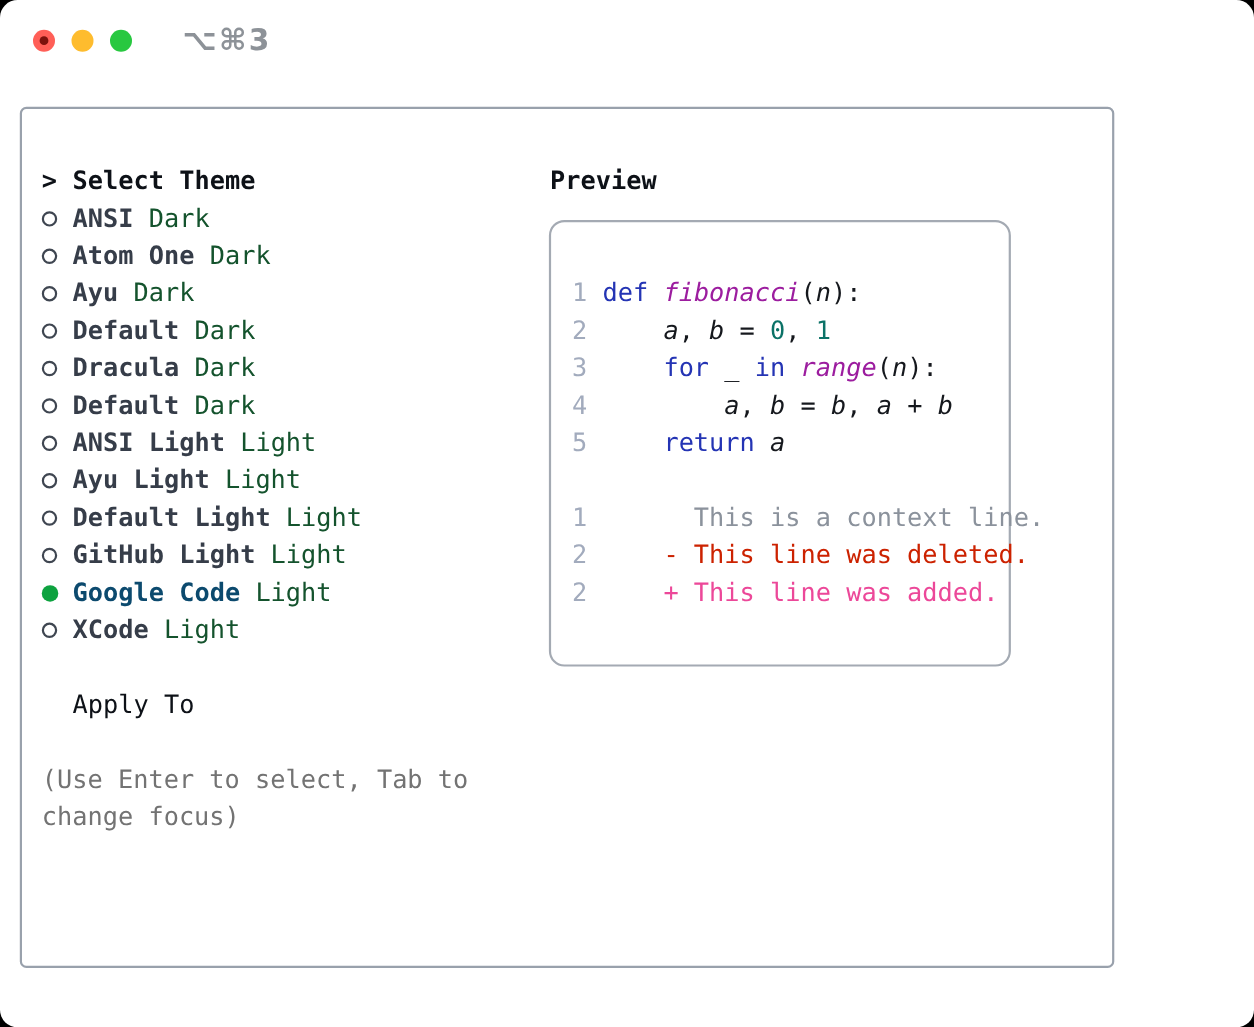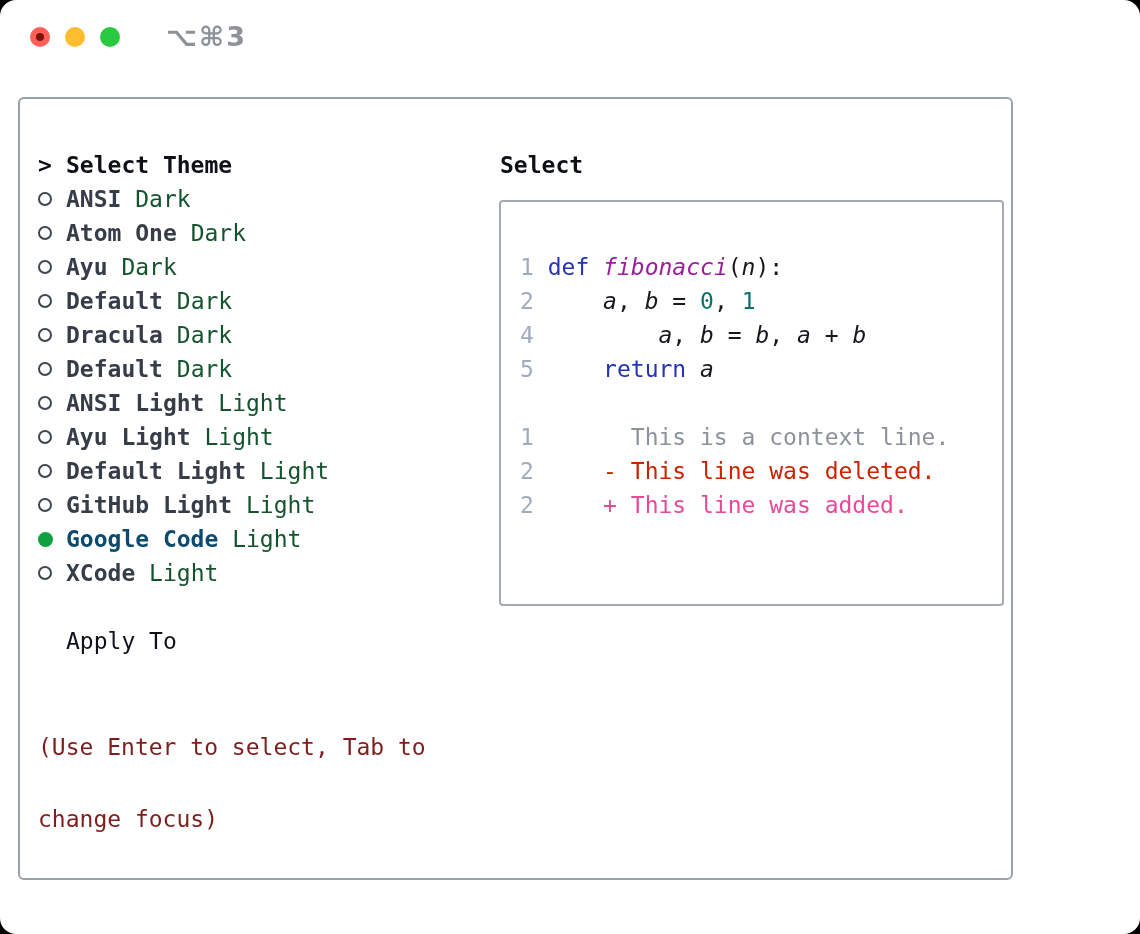--- a/index.html
+++ b/index.html
@@ -25,27 +25,27 @@
   .row{height:34px;display:flex;align-items:center;white-space:pre;}
   .marker{width:28px;display:inline-flex;align-items:center;flex:0 0 28px;}
   .ring{width:12px;height:12px;border:2.5px solid #3f4651;border-radius:50%;box-sizing:border-box;
         width:14px;height:14px;}
   .dotsel{width:15px;height:15px;border-radius:50%;background:#0da23f;}
   .hdr{font-weight:700;color:#0d1117;}
   .prompt{font-weight:700;color:#0d1117;}
   .tname{color:#363d49;font-weight:bold;}
   .tname.sel{color:#0c4a6e;}
   .tvariant{color:#14532d;}
-  .hint{color:#7f1d1d;margin-top:38px;}
+  .hint{color:#737373;}
 
   
   .preview-title{position:absolute;left:500px;top:148px;height:34px;line-height:34px;
                  font-size:23px;font-weight:700;color:#0d1117;}
-  .preview-box{position:absolute;left:499px;top:200px;width:505px;height:406px;
-               border:2px solid #a4aab3;border-radius:4px;box-sizing:border-box;}
+  .preview-box{position:absolute;left:499px;top:200px;width:420px;height:406px;
+               border:2px solid #a4aab3;border-radius:14px;box-sizing:border-box;}
   .codeblock{position:absolute;left:19px;top:48px;font-size:23px;}
   .cl{height:34px;line-height:34px;white-space:pre;}
   .tok-ln{color:#a2abbd;}
   .tok-kw{color:#2434b4;}
   .tok-fn{color:#9c1d9f;font-style:italic;}
   .tok-pl{color:#15181d;}
   .tok-var{color:#15181d;font-style:italic;}
   .tok-num{color:#0b7267;}
   .tok-ctx{color:#8b929c;}
   .tok-del{color:#cc2200;}
@@ -85,26 +85,27 @@
       </div>
     <div class="row"></div>
     <div class="row">
       <span class="marker"></span><span style="color:#0d1117">Apply To</span>
     </div>
     <div class="row"></div>
     <div class="row hint">(Use Enter to select, Tab to</div>
     <div class="row hint">change focus)</div>
   </div>
 
-  <div class="preview-title">Select</div>
+  <div class="preview-title">Preview</div>
 
   <div class="preview-box">
     <div class="codeblock">
         <div class="cl"><span class="tok-ln">1 </span><span class="tok-kw">def</span><span class="tok-pl"> </span><span class="tok-fn">fibonacci</span><span class="tok-pl">(</span><span class="tok-var">n</span><span class="tok-pl">):</span></div>
         <div class="cl"><span class="tok-ln">2 </span><span class="tok-pl">    </span><span class="tok-var">a</span><span class="tok-pl">, </span><span class="tok-var">b</span><span class="tok-pl"> = </span><span class="tok-num">0</span><span class="tok-pl">, </span><span class="tok-num">1</span></div>
+        <div class="cl"><span class="tok-ln">3 </span><span class="tok-pl">    </span><span class="tok-kw">for</span><span class="tok-pl"> _ </span><span class="tok-kw">in</span><span class="tok-pl"> </span><span class="tok-fn">range</span><span class="tok-pl">(</span><span class="tok-var">n</span><span class="tok-pl">):</span></div>
         <div class="cl"><span class="tok-ln">4 </span><span class="tok-pl">        </span><span class="tok-var">a</span><span class="tok-pl">, </span><span class="tok-var">b</span><span class="tok-pl"> = </span><span class="tok-var">b</span><span class="tok-pl">, </span><span class="tok-var">a</span><span class="tok-pl"> + </span><span class="tok-var">b</span></div>
         <div class="cl"><span class="tok-ln">5 </span><span class="tok-pl">    </span><span class="tok-kw">return</span><span class="tok-pl"> </span><span class="tok-var">a</span></div>
         <div class="cl"></div>
         <div class="cl"><span class="tok-ln">1 </span><span class="tok-ctx">      This is a context line.</span></div>
         <div class="cl"><span class="tok-ln">2 </span><span class="tok-del">    - This line was deleted.</span></div>
         <div class="cl"><span class="tok-ln">2 </span><span class="tok-add">    + This line was added.</span></div>
       </div>
   </div>
 
 </div>

